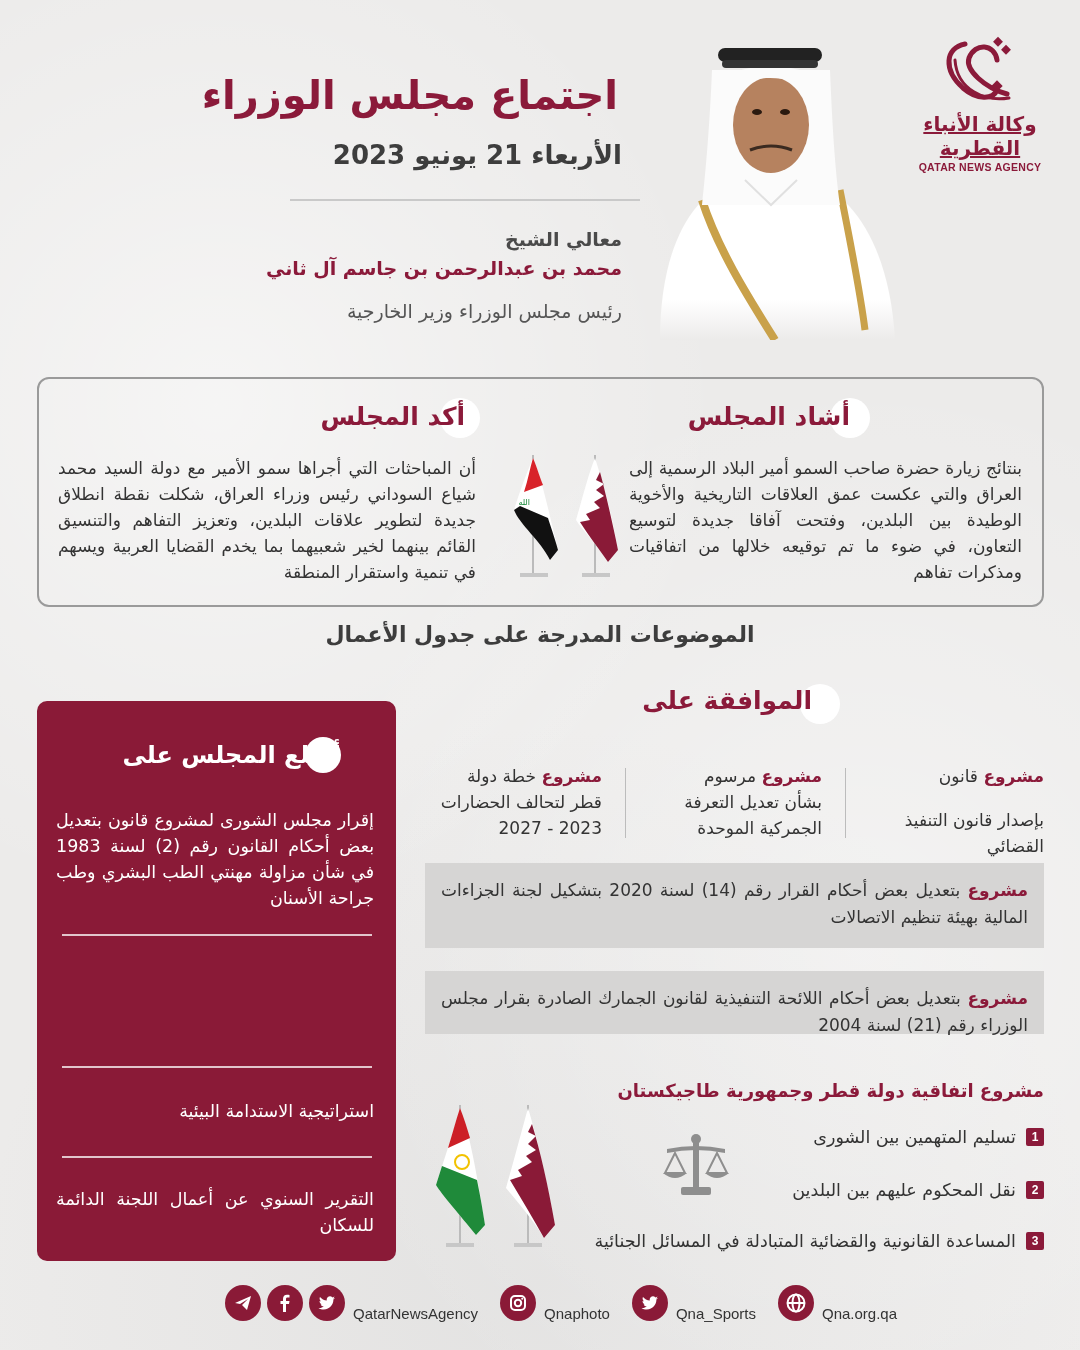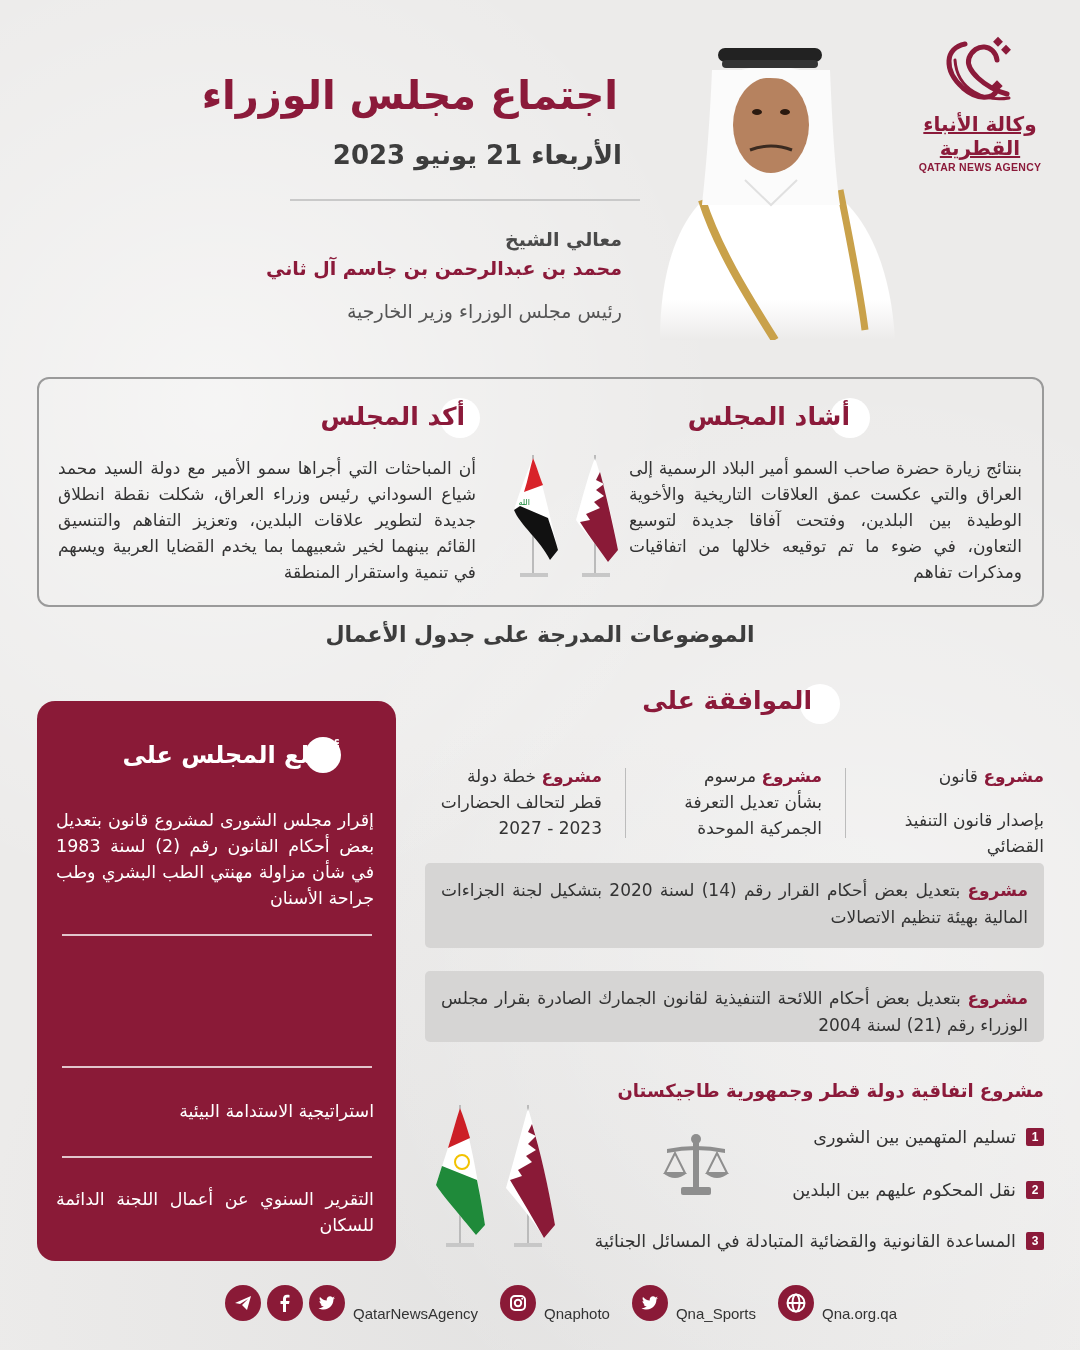--- a/index.html
+++ b/index.html
@@ -36,32 +36,32 @@
   
   .topbox { left: 37px; top: 377px; width: 1007px; height: 230px; border: 2px solid #9a9a9a; border-radius: 12px; }
   .sec-head { font-size: 25px; font-weight: bold; color: #8b1a3a; white-space: nowrap; }
   .hdr-circle { position: absolute; width: 40px; height: 40px; background: #fff; border-radius: 50%; }
   .para { font-size: 17px; line-height: 26px; color: #333; text-align: justify; text-align-last: right; }
 
   
   .agenda-title { left: 320px; top: 622px; width: 440px; text-align: center; font-size: 22px; font-weight: bold; color: #3d3d3d; }
 
   
-  .panel { left: 37px; top: 701px; width: 359px; height: 560px; background: #8a1a37; border-radius: 18px; color: #fff; }
+  .panel { left: 37px; top: 701px; width: 359px; height: 560px; background: #8a1a37; border-radius: 10px; color: #fff; }
   .panel .phead { position: absolute; right: 55px; top: 40px; font-size: 24px; font-weight: bold; color: #fff; white-space: nowrap; }
   .panel .phead-circle { position: absolute; right: 55px; top: 36px; width: 36px; height: 36px; border-radius: 50%; background: #fff; }
   .panel .pitem { position: absolute; right: 22px; width: 318px; font-size: 17.5px; line-height: 26px; text-align: justify; text-align-last: right; color: #fff; margin-left: 39px; }
   .panel .psep { position: absolute; left: 25px; width: 310px; height: 2px; background: rgba(255,255,255,0.75); }
 
   
   .approve-head { right: 268px; top: 686px; }
   .col3 { top: 763px; font-size: 17px; line-height: 26px; color: #333; text-align: right; }
   .col3 b { color: #8b1a3a; }
   .vdiv { width: 1px; height: 70px; background: #bcbcbc; top: 768px; }
-  .graybox { left: 425px; width: 619px; background: #d6d5d4; border-radius: 5px; padding: 14px 16px; font-size: 17px; line-height: 27px; color: #333; text-align: justify; text-align-last: right; }
+  .graybox { left: 425px; width: 619px; background: #d6d5d4; border-radius: 0; padding: 14px 16px; font-size: 17px; line-height: 27px; color: #333; text-align: justify; text-align-last: right; }
   .graybox b { color: #8b1a3a; }
 
   .taj-head { right: 36px; top: 1080px; font-size: 18px; font-weight: bold; color: #8b1a3a; white-space: nowrap; }
   .taj-item { right: 36px; font-size: 17.5px; color: #333; white-space: nowrap; display: flex; align-items: center; gap: 10px; }
   .num { display: inline-flex; width: 18px; height: 18px; background: #8b1a3a; color: #fff; font-size: 12px; font-weight: bold; border-radius: 2px; align-items: center; justify-content: center; font-family: "Liberation Sans", sans-serif; }
 
   
   .footer { left: 225px; top: 1283px; height: 40px; display: flex; align-items: center; direction: ltr; gap: 6px; font-family: "Liberation Sans", sans-serif; }
   .ficon { width: 36px; height: 36px; border-radius: 50%; background: #8a1a37; display: inline-flex; align-items: center; justify-content: center; }
   .flabel { font-size: 15px; color: #333; margin-right: 16px; margin-left: 2px; margin-top: 20px; }
@@ -177,21 +177,21 @@
 <div class="abs col3" style="right:478px; width:180px;">
   <b>مشروع</b>
   <span>خطة دولة</span><br>
   <span style="display:inline-block; width:175px;">قطر لتحالف الحضارات 2023 - 2027</span>
 </div>
 
 <div class="abs graybox" style="top:863px; height:85px;">
   <b>مشروع</b>
   <span>بتعديل بعض أحكام القرار رقم (14) لسنة 2020 بتشكيل لجنة الجزاءات المالية بهيئة تنظيم الاتصالات</span>
 </div>
-<div class="abs graybox" style="top:971px; height:71px;">
+<div class="abs graybox" style="top:971px; height:63px;">
   <b>مشروع</b>
   <span>بتعديل بعض أحكام اللائحة التنفيذية لقانون الجمارك الصادرة بقرار مجلس الوزراء رقم (21) لسنة 2004</span>
 </div>
 
 <div class="abs taj-head">مشروع اتفاقية دولة قطر وجمهورية طاجيكستان</div>
 <div class="abs taj-item" style="top:1127px;">
   <span class="num">1</span>
   <span>تسليم المتهمين بين الشورى</span>
 </div>
 <div class="abs taj-item" style="top:1180px;">

